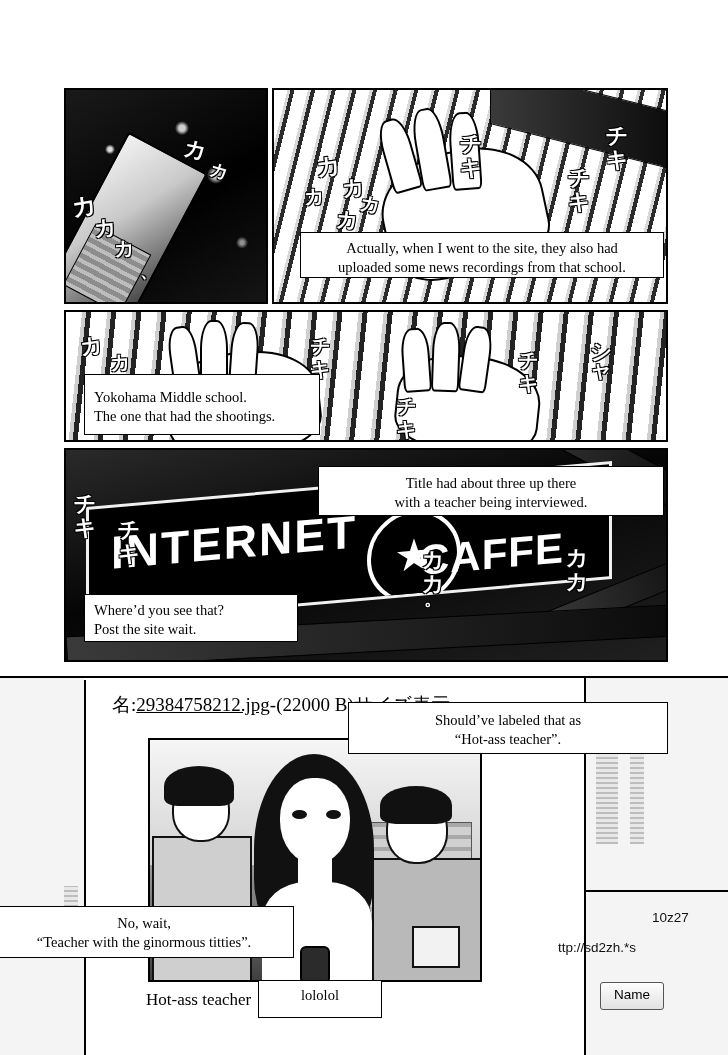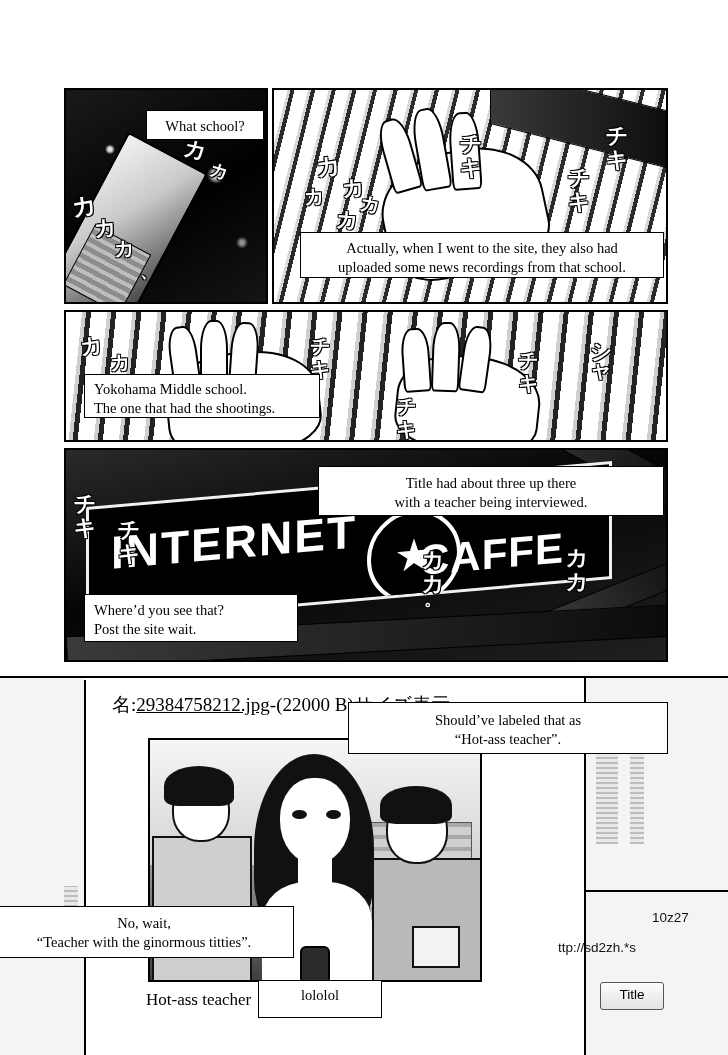--- a/index.html
+++ b/index.html
@@ -354,21 +354,20 @@
   <div class="panel" style="left:64px; top:88px; width:200px; height:212px;">
     <div class="dark-grad-a"></div>
     <div class="phone"></div>
     <div class="sfx" style="left:118px; top:48px; transform:rotate(12deg); font-size:22px;">カ</div>
     <div class="sfx" style="left:144px; top:72px; transform:rotate(16deg); font-size:18px;">カ</div>
     <div class="sfx" style="left:6px; top:104px; transform:rotate(-10deg); font-size:24px;">カ</div>
     <div class="sfx" style="left:28px; top:126px; transform:rotate(-6deg); font-size:22px;">カ</div>
     <div class="sfx" style="left:48px; top:148px; transform:rotate(-4deg); font-size:20px;">カ</div>
     <div class="sfx" style="left:74px; top:172px; font-size:18px;">、</div>
   </div>
-  <div class="bubble" style="left:146px; top:110px; width:118px; height:30px; line-height:20px;">What school?</div>
 
   <div class="panel" style="left:272px; top:88px; width:392px; height:212px;">
     <div class="kbd"></div>
     <div class="hand" style="left:108px; top:60px; width:160px; height:120px; transform:rotate(-12deg);"></div>
     <div class="finger" style="left:110px; top:28px; width:26px; height:70px; transform:rotate(-16deg);"></div>
     <div class="finger" style="left:142px; top:18px; width:26px; height:78px; transform:rotate(-10deg);"></div>
     <div class="finger" style="left:176px; top:22px; width:26px; height:74px; transform:rotate(-4deg);"></div>
     <div class="beam" style="left:216px; top:0; width:190px; height:56px; transform:skewY(14deg);"></div>
     <div class="sfx" style="left:42px; top:64px; transform:rotate(-8deg); font-size:24px;">カ</div>
     <div class="sfx" style="left:68px; top:86px; transform:rotate(-6deg); font-size:22px;">カ</div>
@@ -399,21 +398,21 @@
     <div class="sfx" style="left:44px; top:40px; transform:rotate(-4deg); font-size:20px;">カ</div>
     <div class="sfx vert" style="left:244px; top:12px; font-size:20px;">チ</div>
     <div class="sfx vert" style="left:244px; top:34px; font-size:20px;">キ</div>
     <div class="sfx vert" style="left:330px; top:72px; font-size:20px;">チ</div>
     <div class="sfx vert" style="left:330px; top:94px; font-size:20px;">キ</div>
     <div class="sfx vert" style="left:452px; top:26px; font-size:20px;">チ</div>
     <div class="sfx vert" style="left:452px; top:48px; font-size:20px;">キ</div>
     <div class="sfx vert" style="left:524px; top:16px; font-size:22px;">シ</div>
     <div class="sfx vert" style="left:524px; top:40px; font-size:22px;">ャ</div>
   </div>
-  <div class="bubble left" style="left:84px; top:374px; width:236px; height:44px; padding-top:5px;">Yokohama Middle school.
+  <div class="bubble left" style="left:84px; top:374px; width:236px; height:61px; padding-top:13px;">Yokohama Middle school.
 The one that had the shootings.</div>
 
   <div class="panel" style="left:64px; top:448px; width:600px; height:210px;">
     <div class="sign-bg"></div>
     <div class="beam" style="left:440px; top:-10px; width:200px; height:30px; transform:rotate(28deg);"></div>
     <div class="beam" style="left:470px; top:130px; width:180px; height:24px; transform:rotate(-22deg);"></div>
     <div class="beam" style="left:0px; top:170px; width:620px; height:30px; transform:rotate(-3deg);"></div>
     <div class="sign-board">
       <div class="sign-text">INTERNET</div>
       <div class="star-circle">
@@ -478,21 +477,21 @@
     <div class="side-right">
       <div class="sidebar-strip" style="left:10px; top:70px; width:22px; height:96px;"></div>
       <div class="sidebar-strip" style="left:44px; top:70px; width:14px; height:96px;"></div>
       <div class="divider-line" style="left:0; top:212px; width:144px; height:2px;"></div>
     </div>
 
     <div class="side-text" style="left:652px; top:232px;">10z27</div>
     <div class="side-text" style="left:558px; top:262px;">ttp://sd2zh.*s</div>
   </div>
 
-  <div class="copy-btn">Title</div>
+  <div class="copy-btn">Name</div>
 
   <div class="bubble" style="left:348px; top:702px; width:320px; height:52px; padding-top:8px;">Should’ve labeled that as
 “Hot-ass teacher”.</div>
   <div class="bubble" style="left:-6px; top:906px; width:300px; height:52px; padding-top:7px;">No, wait,
 “Teacher with the ginormous titties”.</div>
   <div class="bubble" style="left:258px; top:980px; width:124px; height:38px; ">lololol</div>
 
 </div>
 
 </body></html>

